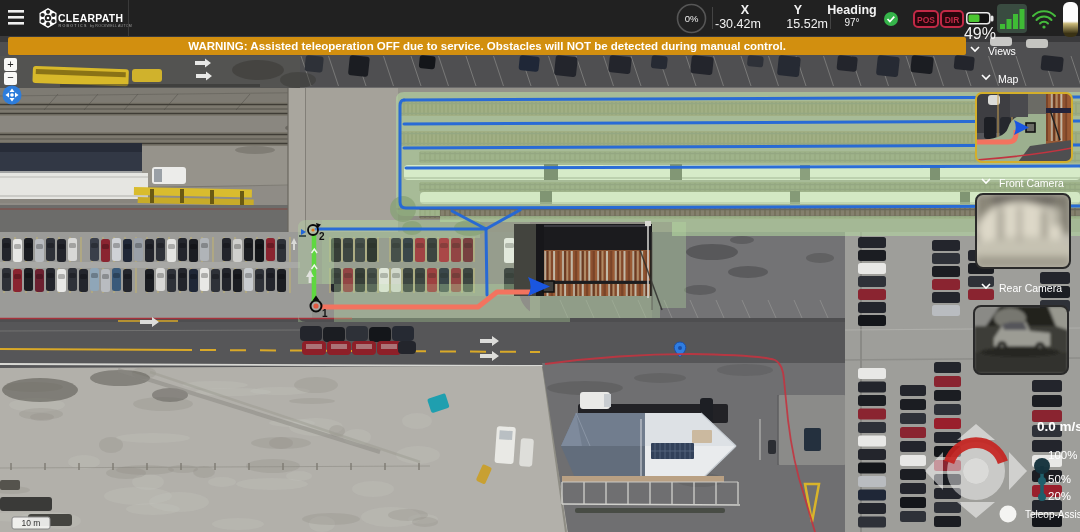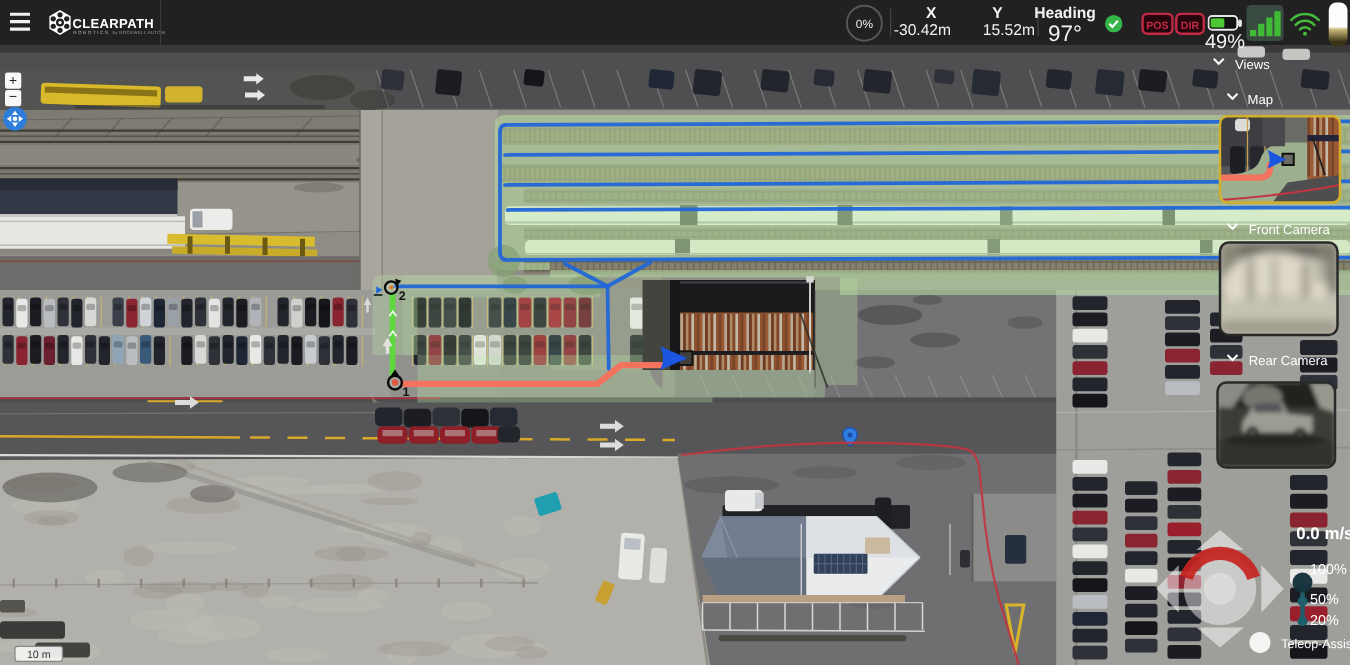--- a/index.html
+++ b/index.html
@@ -1833,21 +1833,21 @@
  <div class="tb" style="left:712px;top:7px;width:1px;height:22px;background:#444"></div>
 
  <div class="tb" style="left:715px;top:3px;width:60px;text-align:center;font-size:12.5px;font-weight:bold">X</div>
  <div class="tb" style="left:715px;top:17px;width:60px;font-size:12.5px">-30.42m</div>
 
  <div class="tb" style="left:768px;top:3px;width:60px;text-align:center;font-size:12.5px;font-weight:bold">Y</div>
  <div class="tb" style="left:768px;top:17px;width:60px;text-align:right;font-size:12.5px">15.52m</div>
  <div class="tb" style="left:830px;top:7px;width:1px;height:22px;background:#444"></div>
 
  <div class="tb" style="left:822px;top:3px;width:60px;text-align:center;font-size:12.5px;font-weight:bold">Heading</div>
- <div class="tb" style="left:822px;top:17px;width:60px;text-align:center;font-size:18px">97°</div>
+ <div class="tb" style="left:822px;top:17px;width:60px;text-align:center;font-size:10px">97°</div>
 
  <svg class="tb" style="left:884px;top:12px" width="14" height="14">
         <circle cx="7" cy="7" r="7" fill="#35b44a"></circle>
         <path d="M3.5 7 l2.4 2.6 4.4 -5" stroke="#fff" stroke-width="1.7" fill="none"></path>
       </svg>
 
  <svg class="tb" style="left:913px;top:10px" width="26" height="18">
         <rect x="1" y="1" width="24" height="16" rx="4" fill="#26060c" stroke="#c22946" stroke-width="2"></rect>
         <text x="13" y="13" font-size="8.5" font-weight="bold" fill="#c22946" text-anchor="middle">POS</text>
       </svg>
@@ -1879,12 +1879,13 @@
           <path d="M2 6 a15 15 0 0 1 22 0"></path>
           <path d="M5.5 10 a10 10 0 0 1 15 0"></path>
           <path d="M9 13.5 a5.5 5.5 0 0 1 8 0"></path>
         </g>
         <circle cx="13" cy="17" r="1.6" fill="#45bb3c"></circle>
       </svg>
 
  <div class="tb" style="left:1063px;top:2px;width:15px;height:35px;border-radius:6px;background:linear-gradient(#fdfdfd 0 55%,#c8b878 62%,#3a3214 90%);z-index:7"></div>
 </div>
 
+<div id="banner">WARNING: Assisted teleoperation OFF due to service. Obstacles will NOT be detected during manual control.</div>
 </div>
 </body></html>

